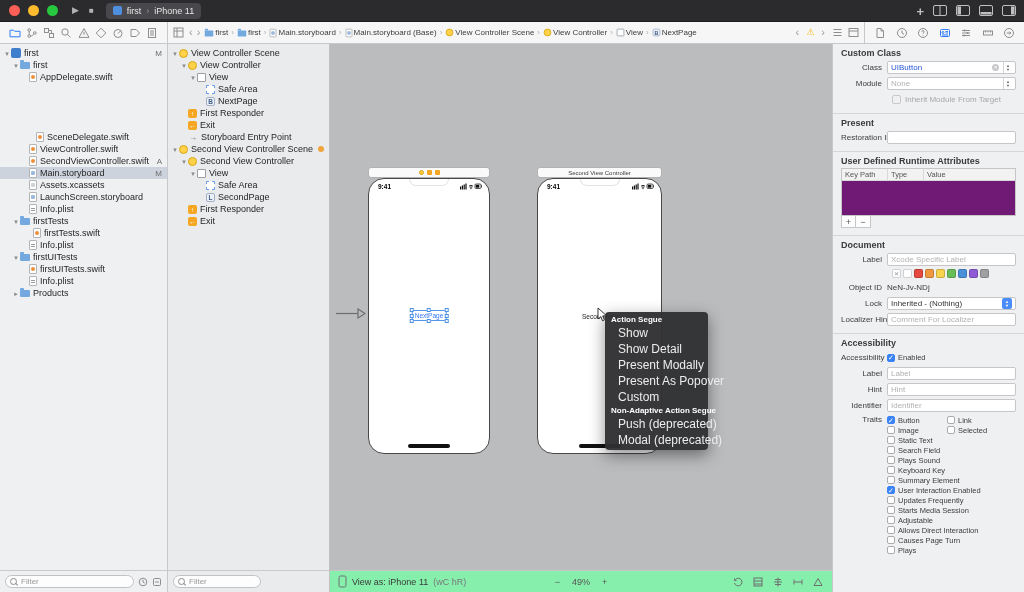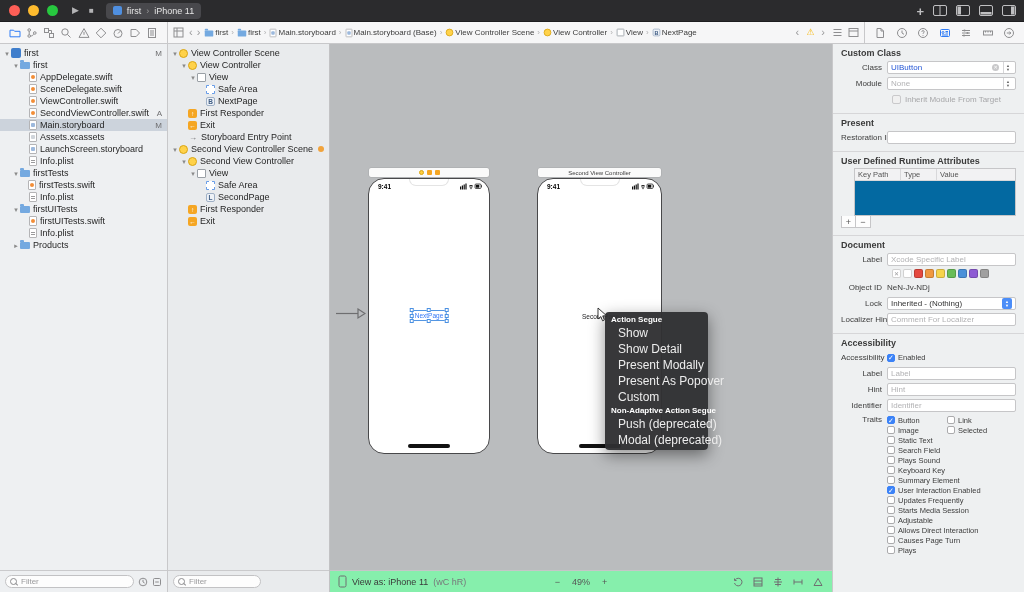--- a/index.html
+++ b/index.html
@@ -153,21 +153,21 @@
   .popchip{ flex:none; width:10px; height:11px; margin-left:2px; background:#4b8df8; border-radius:2px; color:#fff; font-size:4px; line-height:3.5px; display:flex; flex-direction:column; align-items:center; justify-content:center; }
   .popchip::before{content:"▲";} .popchip::after{content:"▼";}
   .cb{ width:9px; height:9px; flex:none; background:#fff; border:1px solid #ababad; border-radius:2px; display:inline-flex; align-items:center; justify-content:center; }
   .cb.checked{ background:#3b82f7; border-color:#3b82f7; }
   .cb.checked::before{ content:"✓"; color:#fff; font-size:7px; line-height:1; }
   .cb.disabled{ background:#f0f0f0; border-color:#c9c9cb; }
   .cblabel{ margin-left:4px; font-size:8px; color:#3c3c3c; white-space:nowrap; }
   .cblabel.disabled{ color:#a7a7a9; }
   .cbrow{ margin-left:51px; }
   .fstatic{ font-size:8px; color:#3c3c3c; }
-  .rt-table{ margin-top:2px; border:1px solid #c6c6c8; background:#0369a1; height:48px; display:flex; flex-direction:column;margin-left:13px; }
+  .rt-table{ margin-top:2px; border:1px solid #c6c6c8; background:#701a75; height:48px; display:flex; flex-direction:column; }
   .rt-head{ display:flex; background:#f2f2f3; border-bottom:1px solid #d8d8da; }
   .rt-col{ font-size:7.5px; color:#555; padding:1px 3px; border-right:1px solid #d8d8da; white-space:nowrap; overflow:hidden; }
   .rt-col:nth-child(1){ width:46px; } .rt-col:nth-child(2){ width:36px; } .rt-col:nth-child(3){ flex:1; border-right:none; }
   .rt-body{ flex:1; }
   .pmrow{ display:flex; }
   .pmbtn{ width:15px; height:12px; border:1px solid #c6c6c8; border-top:none; background:#fdfdfd; display:flex; align-items:center; justify-content:center; font-size:9px; color:#555; }
   .pmbtn + .pmbtn{ border-left:none; }
   .swatches{ display:flex; gap:2px; margin:3px 0 0 51px; }
   .swatch{ width:9px; height:9px; border-radius:2px; border:1px solid rgba(0,0,0,0.18); flex:none; }
   .swatch.none{ background:#fff; }
@@ -416,21 +416,21 @@
           <div class="trow" style="padding-left: 12px;">
             <span class="disc disc-open"></span>
             <span class="ticon ticon-folder"></span>
             <span class="tlabel">first</span>
           </div>
           <div class="trow" style="padding-left: 21px;">
             <span class="disc"></span>
             <span class="ticon ticon-swift"></span>
             <span class="tlabel">AppDelegate.swift</span>
           </div>
-          <div class="trow" style="padding-left: 21px;">
+          <div class="trow" style="padding-left: 28px; margin-top: 48px;">
             <span class="disc"></span>
             <span class="ticon ticon-swift"></span>
             <span class="tlabel">SceneDelegate.swift</span>
           </div>
           <div class="trow" style="padding-left: 21px;">
             <span class="disc"></span>
             <span class="ticon ticon-swift"></span>
             <span class="tlabel">ViewController.swift</span>
           </div>
           <div class="trow" style="padding-left: 21px;">
@@ -458,21 +458,21 @@
           <div class="trow" style="padding-left: 21px;">
             <span class="disc"></span>
             <span class="ticon ticon-plist"></span>
             <span class="tlabel">Info.plist</span>
           </div>
           <div class="trow" style="padding-left: 12px;">
             <span class="disc disc-open"></span>
             <span class="ticon ticon-folder"></span>
             <span class="tlabel">firstTests</span>
           </div>
-          <div class="trow" style="padding-left: 20px;">
+          <div class="trow" style="padding-left: 25px;">
             <span class="disc"></span>
             <span class="ticon ticon-swift"></span>
             <span class="tlabel">firstTests.swift</span>
           </div>
           <div class="trow" style="padding-left: 21px;">
             <span class="disc"></span>
             <span class="ticon ticon-plist"></span>
             <span class="tlabel">Info.plist</span>
           </div>
           <div class="trow" style="padding-left: 12px;">

